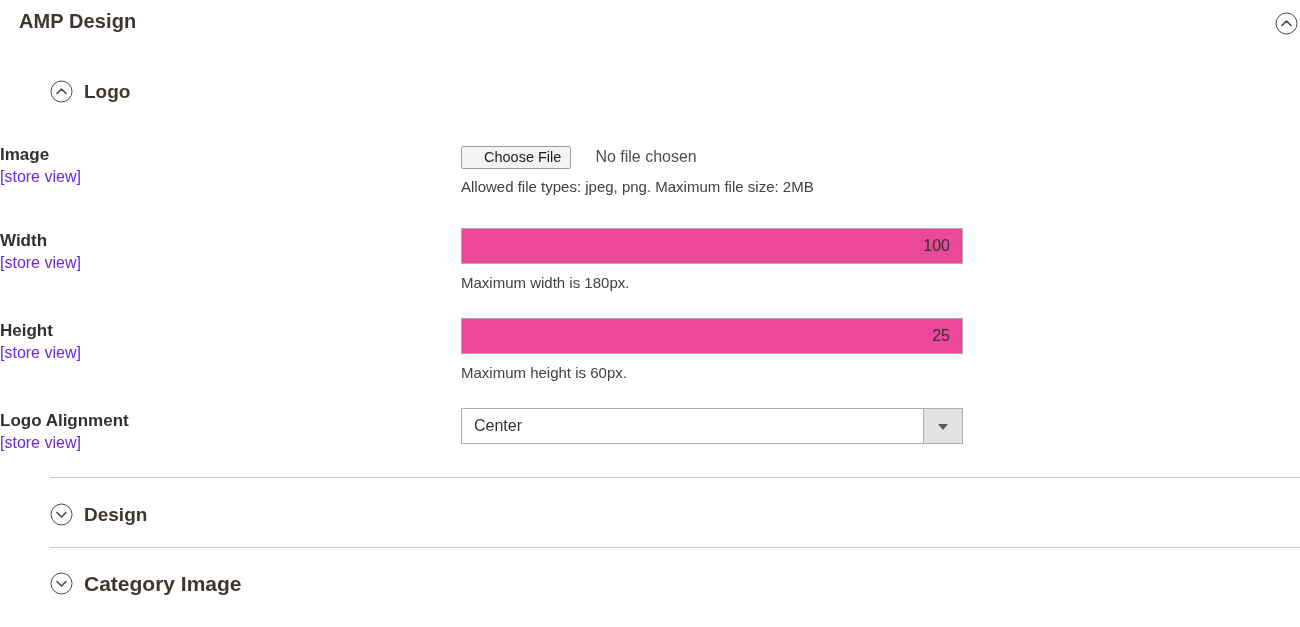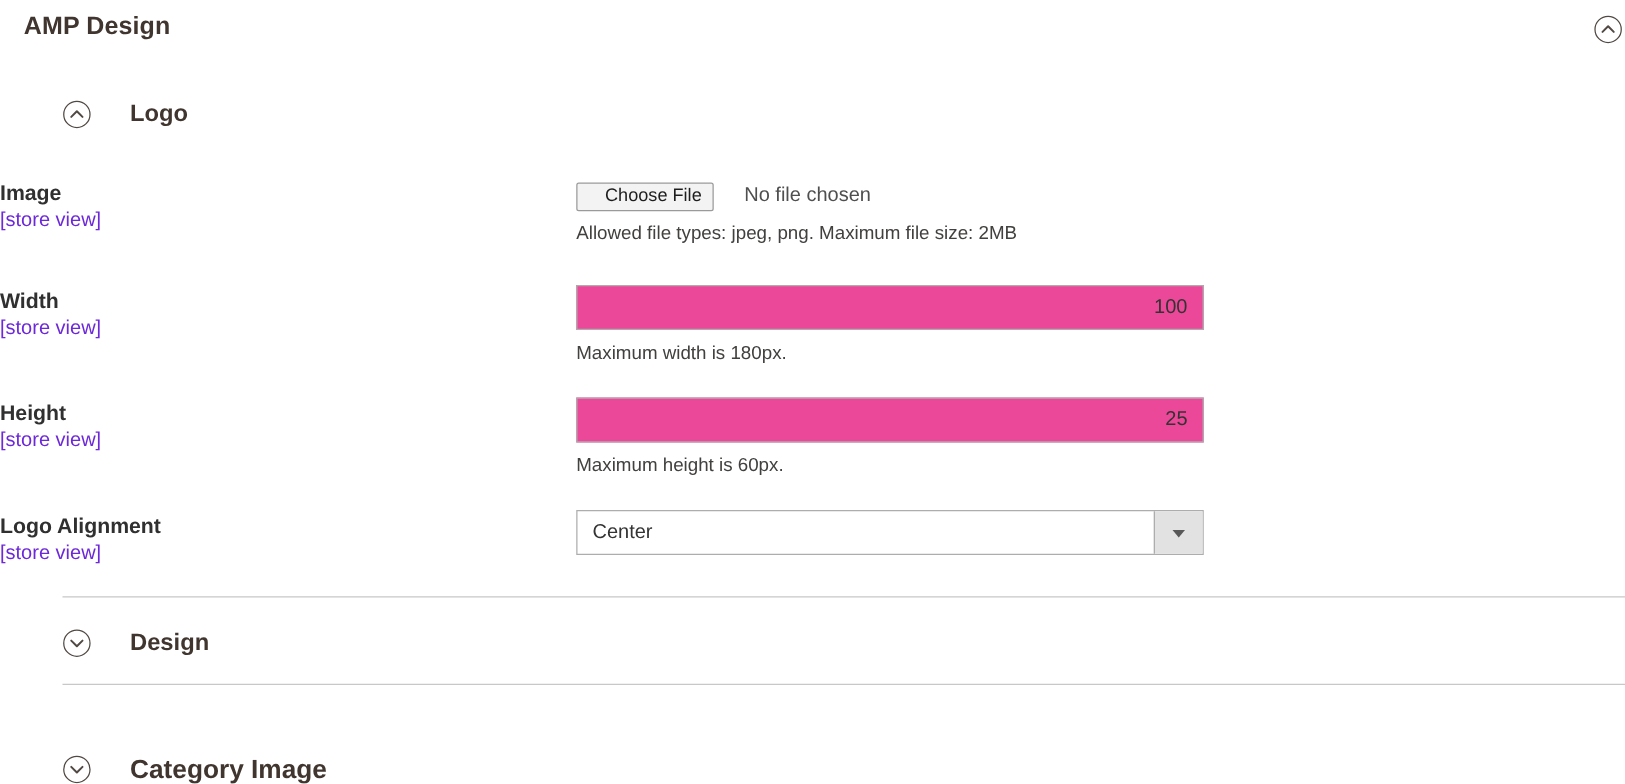--- a/index.html
+++ b/index.html
@@ -55,34 +55,33 @@
   
   .section {
     position: absolute;
     left: 0;
     width: 1300px;
   }
   .section-head {
     display: flex;
     align-items: center;
     cursor: pointer;
-    gap: 20px;
   }
   .section-head .circ-icon { margin-right: 11px; }
   .section-title {
     font-size: 19px;
     font-weight: bold;
     color: #41362f;
     line-height: 23px;
   }
   .section-title.big { font-size: 21px; }
 
   #logo-section { top: 80px; left: 50px; width: 1250px; }
   #design-section { top: 503px; left: 50px; width: 1250px; }
-  #category-section { top: 572px; left: 50px; width: 1250px; margin-top: 32px; }
+  #category-section { top: 572px; left: 50px; width: 1250px; }
 
   
   .divider {
     position: absolute;
     left: 50px;
     width: 1250px;
     height: 1px;
     background: #c8c8c8;
   }
   #divider-1 { top: 477px; }

